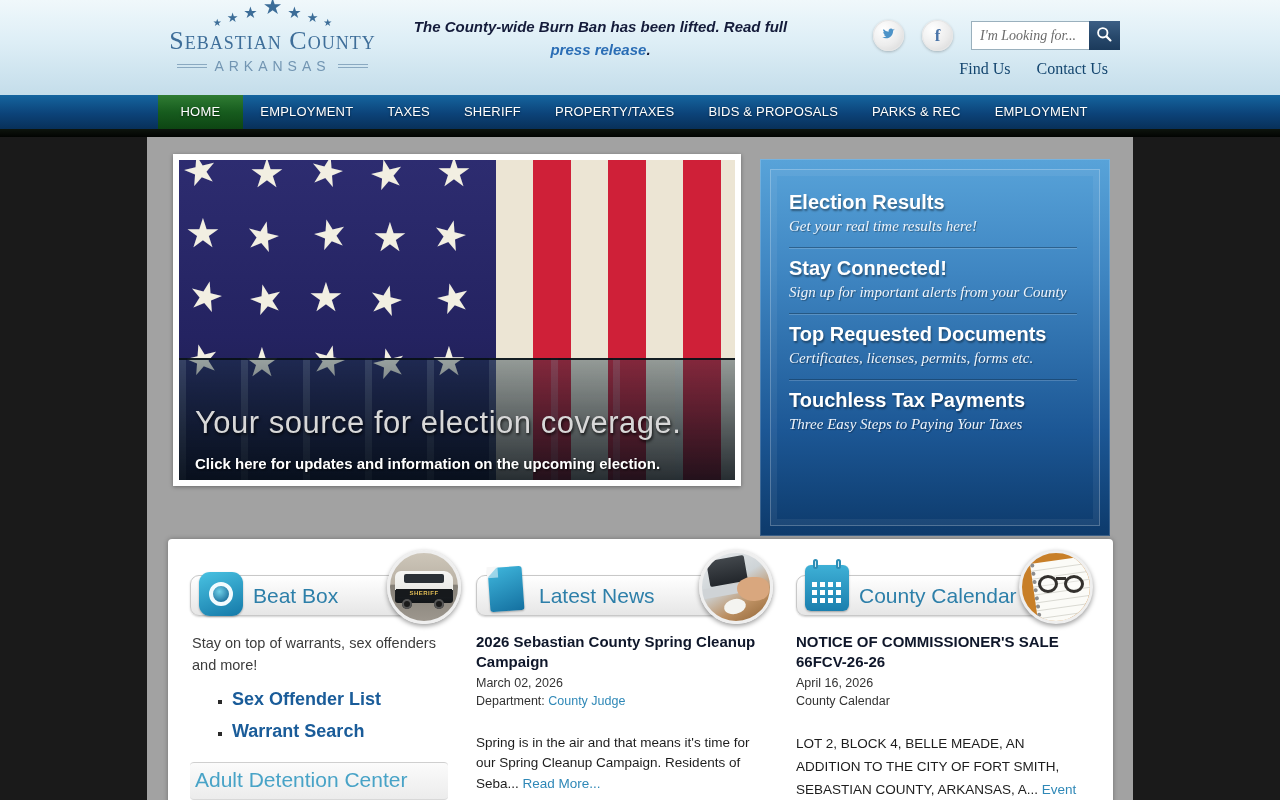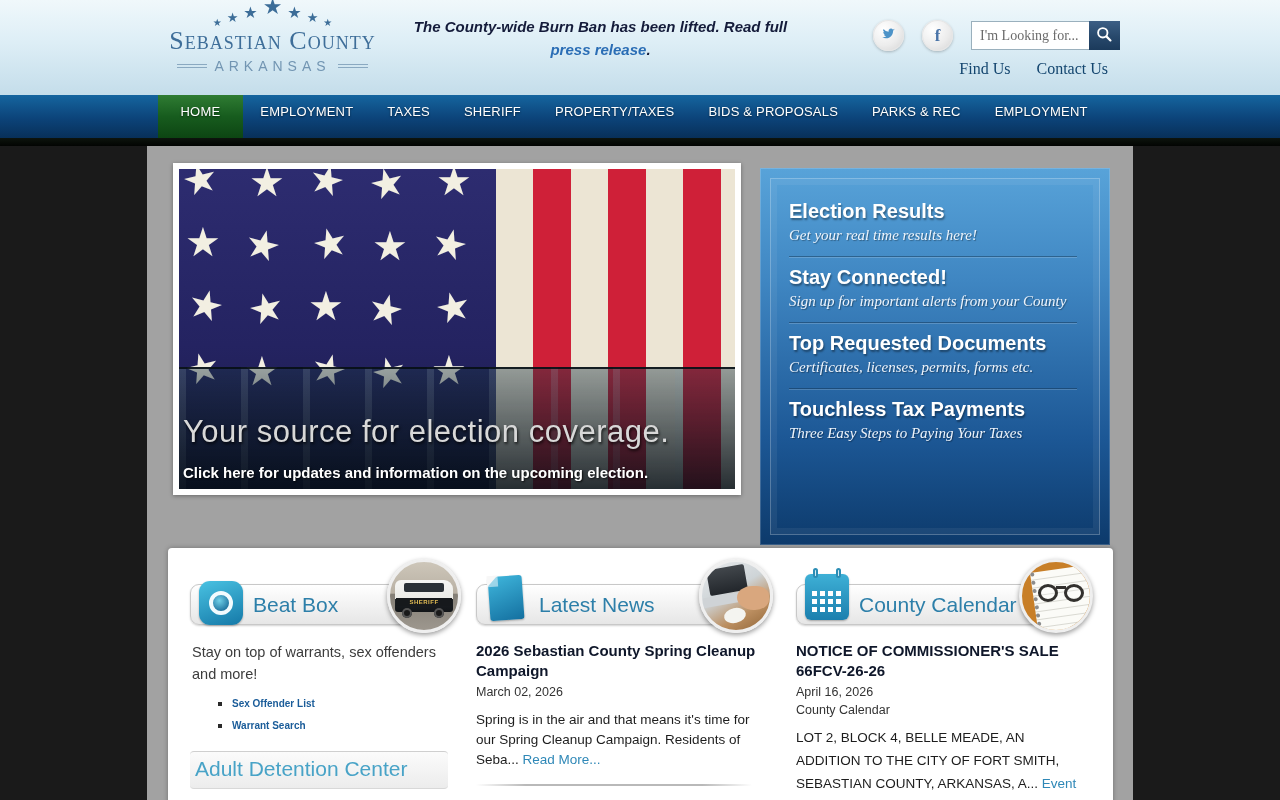--- a/index.html
+++ b/index.html
@@ -26,32 +26,32 @@
 
   .header-right { position:absolute; right:0; top:20px; }
   .hr-row1 { display:flex; align-items:center; }
   .soc-btn { width:31px; height:31px; border-radius:50%; margin-right:18px; cursor:pointer;
              background:radial-gradient(circle at 35% 30%,#ffffff 0%,#ececec 55%,#d2d2d2 100%);
              box-shadow:0 1px 3px rgba(0,0,0,.25), inset 0 0 0 1px #e6e6e6;
              display:flex; align-items:center; justify-content:center; }
   .fb-glyph { font-family:"Liberation Serif",serif; font-weight:bold; font-size:17px; color:#4a74a8; }
   .search-group { display:flex; }
   .search-input { width:118px; height:29px; border:1px solid #9ab0bd; border-right:none; padding:0 8px;
-                  font-family:"Liberation Serif",serif; font-size:14px; color:#555; background:#fff; outline:none; }
+                  font-family:"Liberation Serif",serif; font-style:italic; font-size:14px; color:#555; background:#fff; outline:none; }
   .search-input::placeholder { color:#6b6b6b; }
   .search-btn { width:31px; height:29px; border:none; cursor:pointer;
                 background:linear-gradient(180deg,#3c5f85 0%,#27486b 55%,#1c3document 100%);
                 background:linear-gradient(180deg,#3c5f85 0%,#27486b 55%,#1b3a5b 100%);
                 display:flex; align-items:center; justify-content:center; }
   .hr-row2 { display:flex; justify-content:flex-end; gap:26px; margin-top:9px; padding-right:12px;
              font-family:"Liberation Serif",serif; font-size:16px; color:#14466f; }
   .hr-row2 a { color:#14466f; text-decoration:none; cursor:pointer; }
 
   
-  .nav-bar { height:43px; background:linear-gradient(180deg,#15659f 0%,#0c4379 55%,#083059 100%); }
+  .nav-bar { height:34px; background:linear-gradient(180deg,#15659f 0%,#0c4379 55%,#083059 100%); }
   .nav-inner { width:965px; margin:0 auto; display:flex; height:100%; }
   .nav-item { display:block; line-height:33px; padding:0 17px; color:#fff; font-size:13px;
               letter-spacing:.2px; text-decoration:none; text-shadow:0 1px 2px rgba(0,0,0,.55); cursor:pointer; }
   .nav-item.active { background:linear-gradient(180deg,#2f7c33 0%,#175c1e 50%,#0d4513 100%); padding:0 23px; }
   .nav-shadow { height:8px; background:linear-gradient(180deg,#0d140d,#020402); }
 
   
   .main-wrap { width:986px; margin:0 auto; background:#a2a2a2; min-height:664px; }
   .hero-row { display:flex; padding:17px 23px 0 26px; }
 
@@ -60,21 +60,21 @@
   .flag { position:relative; width:556px; height:320px; overflow:hidden; background:#ece5d4; }
   .flag-stripes { position:absolute; top:0; right:0; bottom:0; left:57%;
                   background:repeating-linear-gradient(90deg,#ece5d4 0 37px,#cf2038 37px 75px); }
   .flag-blue { position:absolute; top:0; left:0; bottom:0; width:57%;
                background:linear-gradient(180deg,#2d2c70 0%,#242361 55%,#1a1a46 100%); }
   .fstar { position:absolute; color:#f2efe2; font-size:40px; line-height:1; }
   .flag-reflection { position:absolute; left:0; right:0; top:62%; bottom:0;
       border-top:2px solid rgba(8,18,24,.6);
       background:linear-gradient(180deg,rgba(25,50,65,.42) 0%,rgba(5,14,22,.85) 100%),
                  repeating-linear-gradient(90deg,rgba(215,232,242,.22) 0 7px,rgba(0,0,0,0) 7px 62px); }
-  .hero-caption { position:absolute; left:4px; right:10px; bottom:8px; }
+  .hero-caption { position:absolute; left:16px; right:10px; bottom:8px; }
   .hero-caption-title { font-size:31px; color:#d8d8d8; letter-spacing:.5px; text-shadow:1px 2px 3px rgba(0,0,0,.75); }
   .hero-caption-sub { font-size:15px; font-weight:bold; color:#fff; margin-top:14px; text-shadow:1px 1px 2px rgba(0,0,0,.8); }
 
   
   .sidebar { width:350px; height:377px; margin-left:19px; margin-top:5px;
              background:linear-gradient(180deg,#58a3d9 0%,#3f86c2 30%,#1c5795 72%,#0d3a6b 100%);
              box-shadow:inset 0 0 0 1px rgba(255,255,255,.18); }
   .sidebar-frame { margin:10px; height:357px; border:1px solid rgba(255,255,255,.28);
                    box-shadow:inset 0 0 0 6px rgba(255,255,255,.06);
                    padding:12px 22px 0 18px; overflow:hidden; }
@@ -140,32 +140,32 @@
   .pg-note { position:absolute; left:12px; top:6px; width:66px; height:62px; transform:rotate(-8deg);
              background:repeating-linear-gradient(180deg,#fbfbf7 0 7px,#d9d9d2 7px 8px); border-left:4px dotted #8c8c8c; }
   .pg-lens1,.pg-lens2 { position:absolute; top:22px; width:20px; height:18px; border:3px solid #33312e; border-radius:50%; background:rgba(255,255,255,.25); }
   .pg-lens1{left:16px;} .pg-lens2{left:42px;}
   .pg-bridge { position:absolute; left:34px; top:24px; width:10px; height:3px; background:#33312e; }
 
   
   .beat-intro { font-size:14.5px; color:#3c3c3c; line-height:1.55; margin:2px 0 10px 2px; }
   .link-list { list-style:square; padding-left:42px; color:#2a2a2a; }
   .link-list li { margin:8px 0; font-size:12px; }
-  .link-list a { font-weight:bold; font-size:10px; color:#1a5c99; text-decoration:none; cursor:pointer; line-height:1.35; }
+  .link-list a { font-weight:bold; font-size:18px; color:#1a5c99; text-decoration:none; cursor:pointer; line-height:1.35; }
   .sub-header { margin-top:18px; background:linear-gradient(180deg,#fbfbfb 0%,#ececec 100%);
                 border-top:1px solid #cfcfcf; border-bottom:1px solid #d8d8d8; border-radius:4px;
                 padding:5px 2px 7px 5px; font-size:21px; color:#48a3c7; }
 
   
   .feed-item { margin-bottom:2px; }
   .item-title { display:block; font-weight:bold; font-size:15px; color:#0f172a; line-height:1.3;
                 text-decoration:none; cursor:pointer; }
   .item-meta { font-size:12.5px; color:#333; margin-top:4px; line-height:1.4; }
   .meta-link { color:#2f88b7; text-decoration:none; cursor:pointer; }
-  .item-body { font-size:13.5px; color:#1d1d1d; margin-top:8px; line-height:1.5; }
+  .item-body { font-size:13.5px; color:#1d1d1d; margin-top:23px; line-height:1.5; }
   .cal-body { line-height:1.7; }
   .more-link { color:#2f88b7; text-decoration:none; cursor:pointer; }
   .sep { height:2px; margin:14px 8px 15px 0;
          background:linear-gradient(90deg,rgba(185,185,185,0),#b9b9b9 18%,#b9b9b9 82%,rgba(185,185,185,0)); }
 </style>
 </head>
 <body>
 
 <div class="top-header">
   <div class="header-inner">
@@ -328,20 +328,21 @@
             <span class="pl-kb"></span>
             <span class="pl-hand"></span>
             <span class="pl-mouse"></span>
         </div>
       </div>
 
       <div class="feed-item">
         <a class="item-title">2026 Sebastian County Spring Cleanup Campaign</a>
         <div class="item-meta">
           <div>March 02, 2026</div>
+          <div><span>Department: </span><a class="meta-link">County Judge</a></div>
         </div>
         <div class="item-body"><span>Spring is in the air and that means it's time for our Spring Cleanup Campaign. Residents of Seba... </span><a class="more-link">Read More...</a></div>
       </div>
 
       <div class="sep"></div>
 
     </div>
 
     <div class="col col-cal">
       <div class="col-header">

